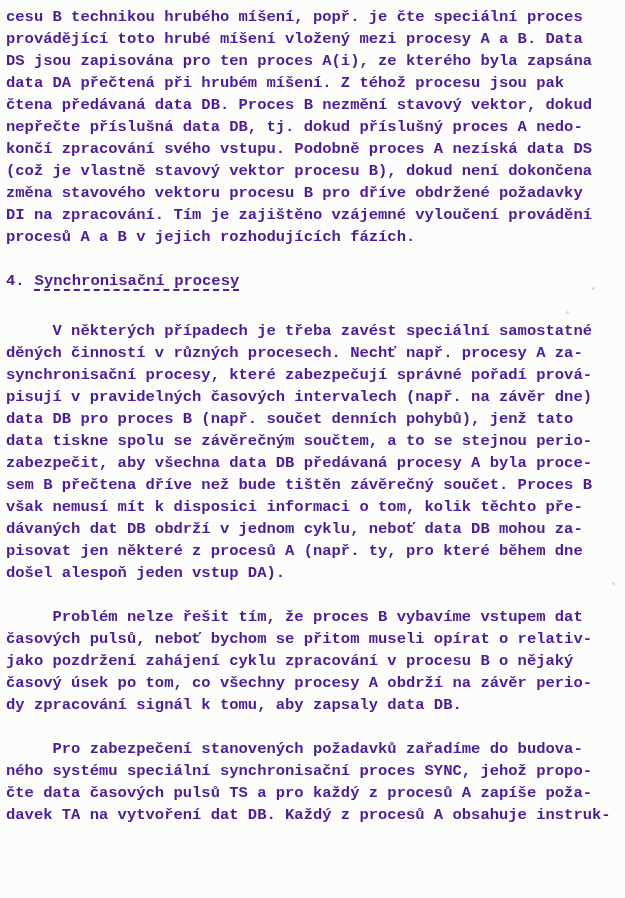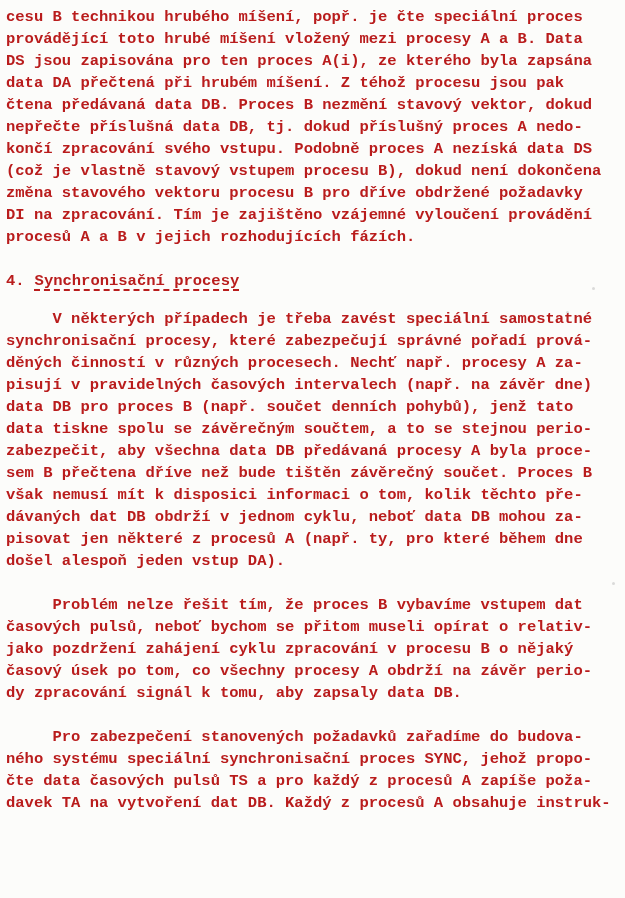--- a/index.html
+++ b/index.html
@@ -28,21 +28,21 @@
   }
   .para:last-child {
     margin-bottom: 12px;
   }
   .line {
     white-space: pre;
     height: 22px;
     overflow: visible;
   }
   .heading {
-    margin: 0 0 16px 0;
+    margin: 0 0 28px 0;
     white-space: pre;
     height: 22px;
   }
   .heading .num {
     margin-right: 10px;
   }
   .heading .u {
     text-decoration: underline;
     text-decoration-style: dashed;
     text-decoration-thickness: 2px;
@@ -53,40 +53,40 @@
     position: absolute;
     width: 3px;
     height: 3px;
     border-radius: 50%;
     background: #55555533;
   }
 </style>
 </head>
 <body>
 
-<div class="page" style="background: rgb(252, 252, 250); color: #b91c1c;">
+<div class="page" style="background: rgb(252, 252, 250); color: #4c1d95;">
   <div id="content">
       <div class="para">
         <div class="line">cesu B technikou hrubého míšení, popř. je čte speciální proces</div>
         <div class="line">provádějící toto hrubé míšení vložený mezi procesy A a B. Data</div>
         <div class="line">DS jsou zapisována pro ten proces A(i), ze kterého byla zapsána</div>
         <div class="line">data DA přečtená při hrubém míšení. Z téhož procesu jsou pak</div>
         <div class="line">čtena předávaná data DB. Proces B nezmění stavový vektor, dokud</div>
         <div class="line">nepřečte příslušná data DB, tj. dokud příslušný proces A nedo-</div>
         <div class="line">končí zpracování svého vstupu. Podobně proces A nezíská data DS</div>
-        <div class="line">(což je vlastně stavový vstupem procesu B), dokud není dokončena</div>
+        <div class="line">(což je vlastně stavový vektor procesu B), dokud není dokončena</div>
         <div class="line">změna stavového vektoru procesu B pro dříve obdržené požadavky</div>
         <div class="line">DI na zpracování. Tím je zajištěno vzájemné vyloučení provádění</div>
         <div class="line">procesů A a B v jejich rozhodujících fázích.</div>
       </div>
       <div class="heading"><span class="num">4.</span><span class="u">Synchronisační procesy</span></div>
       <div class="para">
         <div class="line">     V některých případech je třeba zavést speciální samostatné</div>
+        <div class="line">děných činností v různých procesech. Nechť např. procesy A za-</div>
         <div class="line">synchronisační procesy, které zabezpečují správné pořadí prová-</div>
-        <div class="line">děných činností v různých procesech. Nechť např. procesy A za-</div>
         <div class="line">pisují v pravidelných časových intervalech (např. na závěr dne)</div>
         <div class="line">data DB pro proces B (např. součet denních pohybů), jenž tato</div>
         <div class="line">data tiskne spolu se závěrečným součtem, a to se stejnou perio-</div>
         <div class="line">zabezpečit, aby všechna data DB předávaná procesy A byla proce-</div>
         <div class="line">sem B přečtena dříve než bude tištěn závěrečný součet. Proces B</div>
         <div class="line">však nemusí mít k disposici informaci o tom, kolik těchto pře-</div>
         <div class="line">dávaných dat DB obdrží v jednom cyklu, neboť data DB mohou za-</div>
         <div class="line">pisovat jen některé z procesů A (např. ty, pro které během dne</div>
         <div class="line">došel alespoň jeden vstup DA).</div>
       </div>

